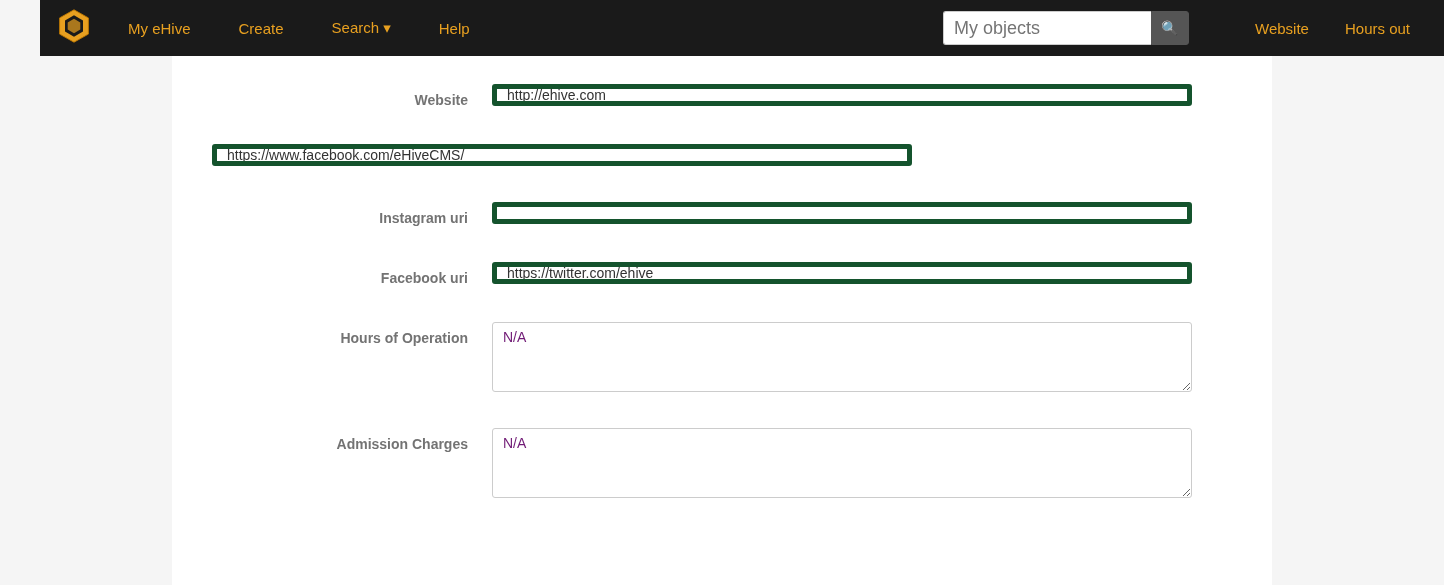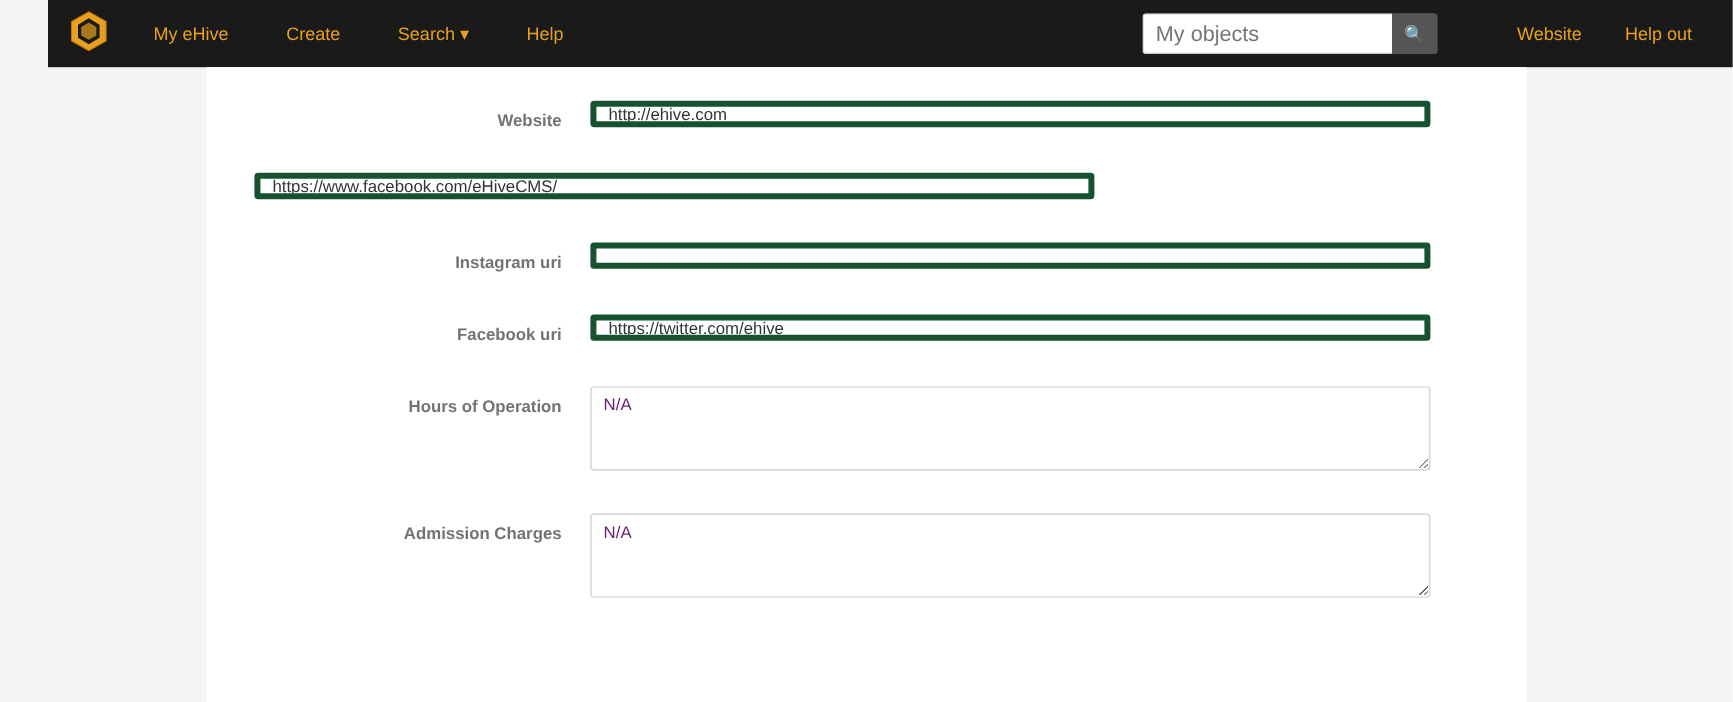--- a/index.html
+++ b/index.html
@@ -170,21 +170,21 @@
 
   <div class="navbar-search-group">
     <input class="navbar-search-input" type="text" placeholder="My objects" style="">
     <button class="navbar-search-btn">
       <span>🔍</span>
     </button>
   </div>
 
   <div class="navbar-right-links">
     <a class="navbar-right-link">Website</a>
-    <a class="navbar-right-link">Help out</a>
+    <a class="navbar-right-link">Hours out</a>
   </div>
 </nav>
 
 <div class="form-container">
 
   <div class="form-row">
     <label class="form-label">Website</label>
     <input class="form-input" type="text" value="http://ehive.com" style="">
   </div>
 

